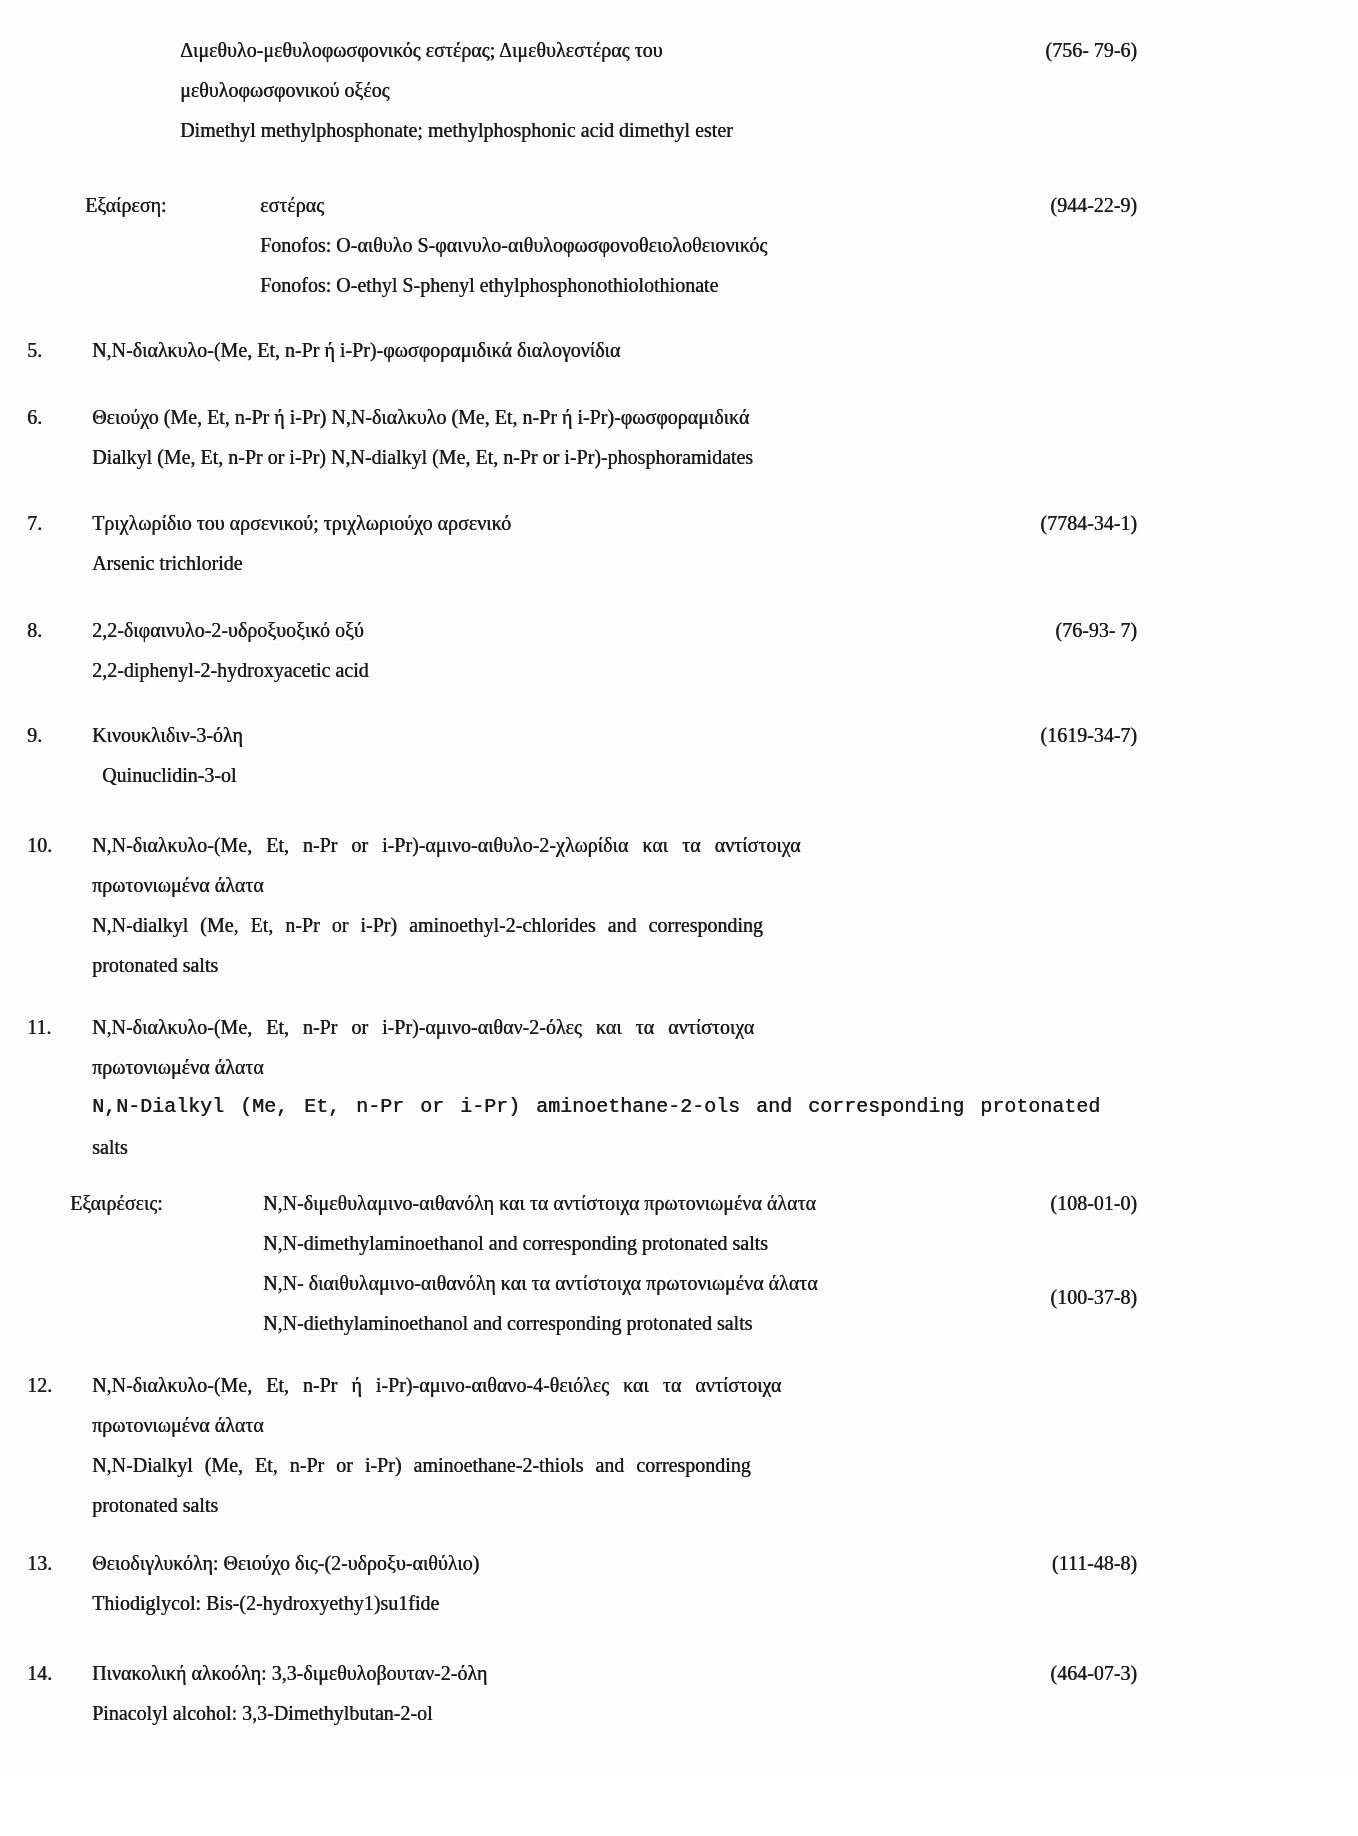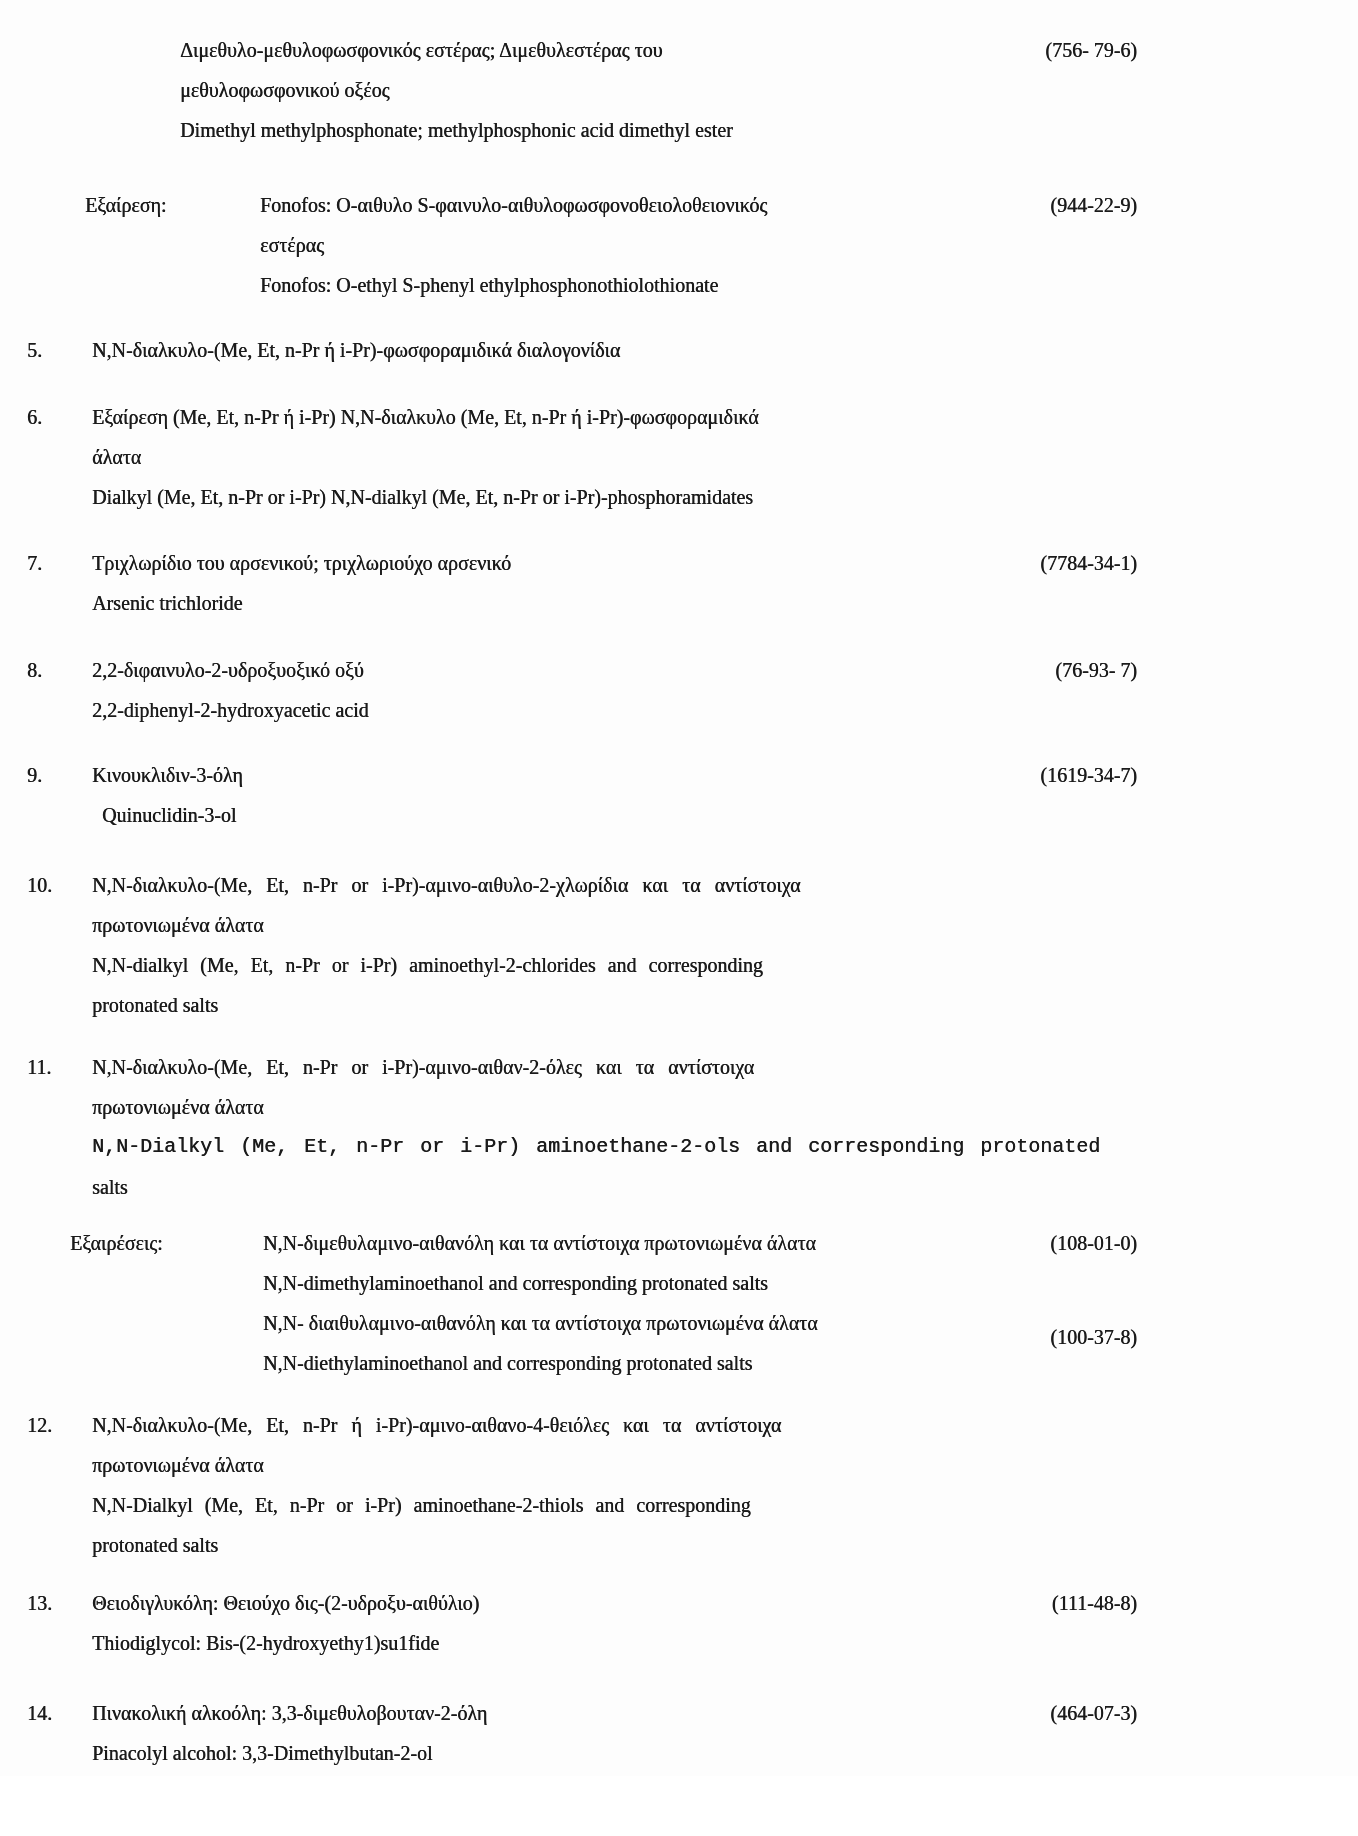--- a/index.html
+++ b/index.html
@@ -38,35 +38,34 @@
 
   <section class="block cont" style="--mt:0px">
     <div class="line">Διμεθυλο-μεθυλοφωσφονικός εστέρας; Διμεθυλεστέρας του</div>
     <div class="line">μεθυλοφωσφονικού οξέος</div>
     <div class="line">Dimethyl methylphosphonate; methylphosphonic acid dimethyl ester</div>
     <span class="cas">(756- 79-6)</span>
   </section>
 
   <section class="block excA" style="--mt:35px">
     <span class="label">Εξαίρεση:</span>
+    <div class="line">εστέρας</div>
     <div class="line">Fonofos: O-αιθυλο S-φαινυλο-αιθυλοφωσφονοθειολοθειονικός</div>
-    <div class="line">εστέρας</div>
     <div class="line">Fonofos: O-ethyl S-phenyl ethylphosphonothiolothionate</div>
     <span class="cas">(944-22-9)</span>
   </section>
 
   <section class="block item" style="--mt:25px">
     <span class="num">5.</span>
     <div class="line">N,N-διαλκυλο-(Me, Et, n-Pr ή i-Pr)-φωσφοραμιδικά διαλογονίδια</div>
   </section>
 
   <section class="block item" style="--mt:27px">
     <span class="num">6.</span>
-    <div class="line">Εξαίρεση (Me, Et, n-Pr ή i-Pr) N,N-διαλκυλο (Me, Et, n-Pr ή i-Pr)-φωσφοραμιδικά</div>
-    <div class="line">άλατα</div>
+    <div class="line">Θειούχο (Me, Et, n-Pr ή i-Pr) N,N-διαλκυλο (Me, Et, n-Pr ή i-Pr)-φωσφοραμιδικά</div>
     <div class="line">Dialkyl (Me, Et, n-Pr or i-Pr) N,N-dialkyl (Me, Et, n-Pr or i-Pr)-phosphoramidates</div>
   </section>
 
   <section class="block item" style="--mt:26px">
     <span class="num">7.</span>
     <div class="line">Τριχλωρίδιο του αρσενικού; τριχλωριούχο αρσενικό</div>
     <div class="line">Arsenic trichloride</div>
     <span class="cas">(7784-34-1)</span>
   </section>
 

